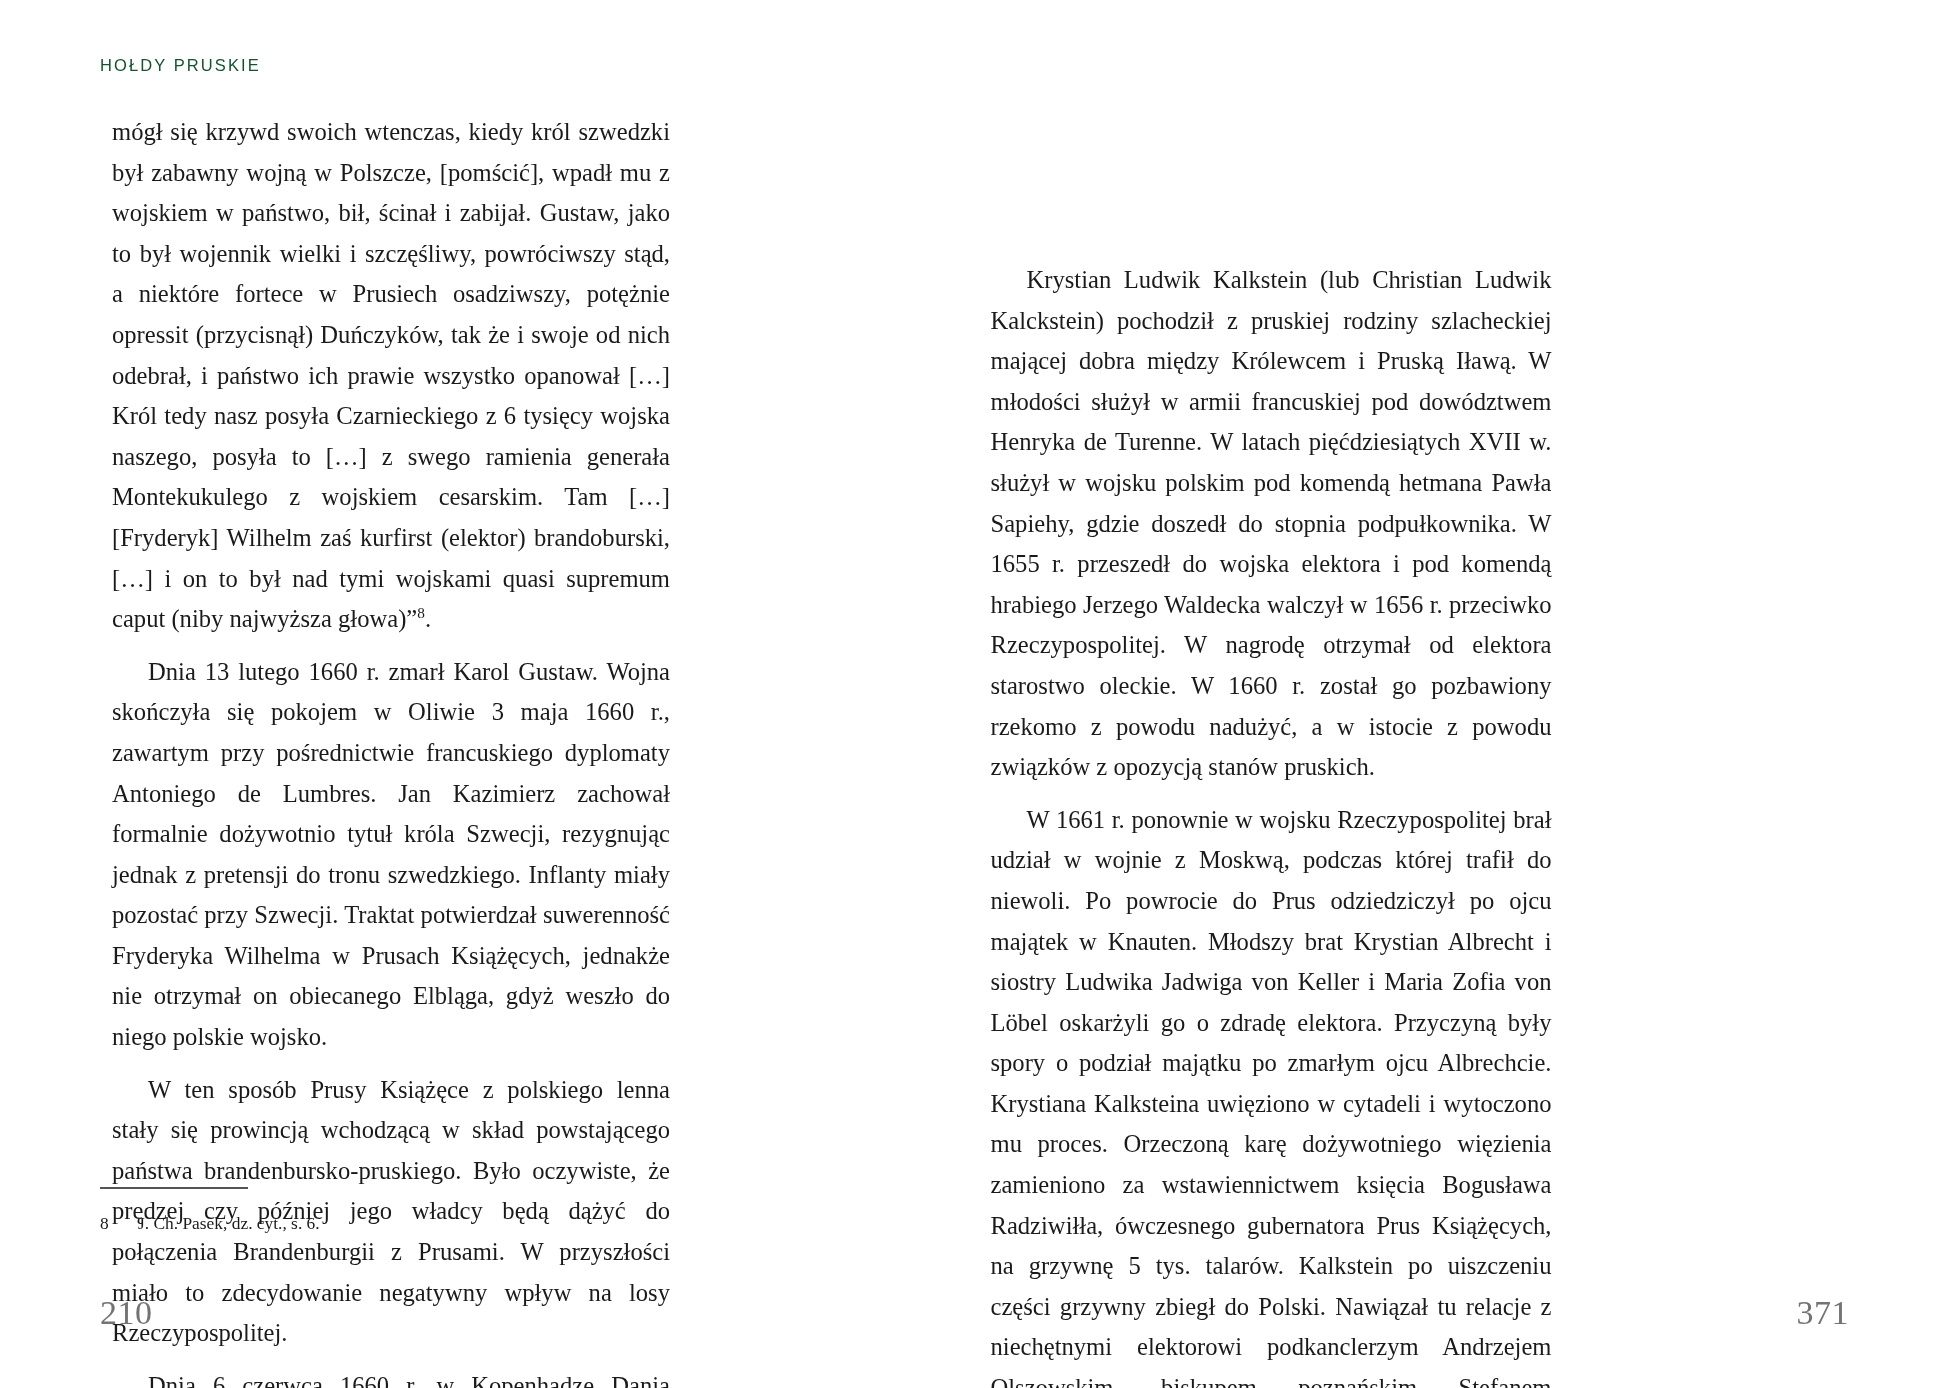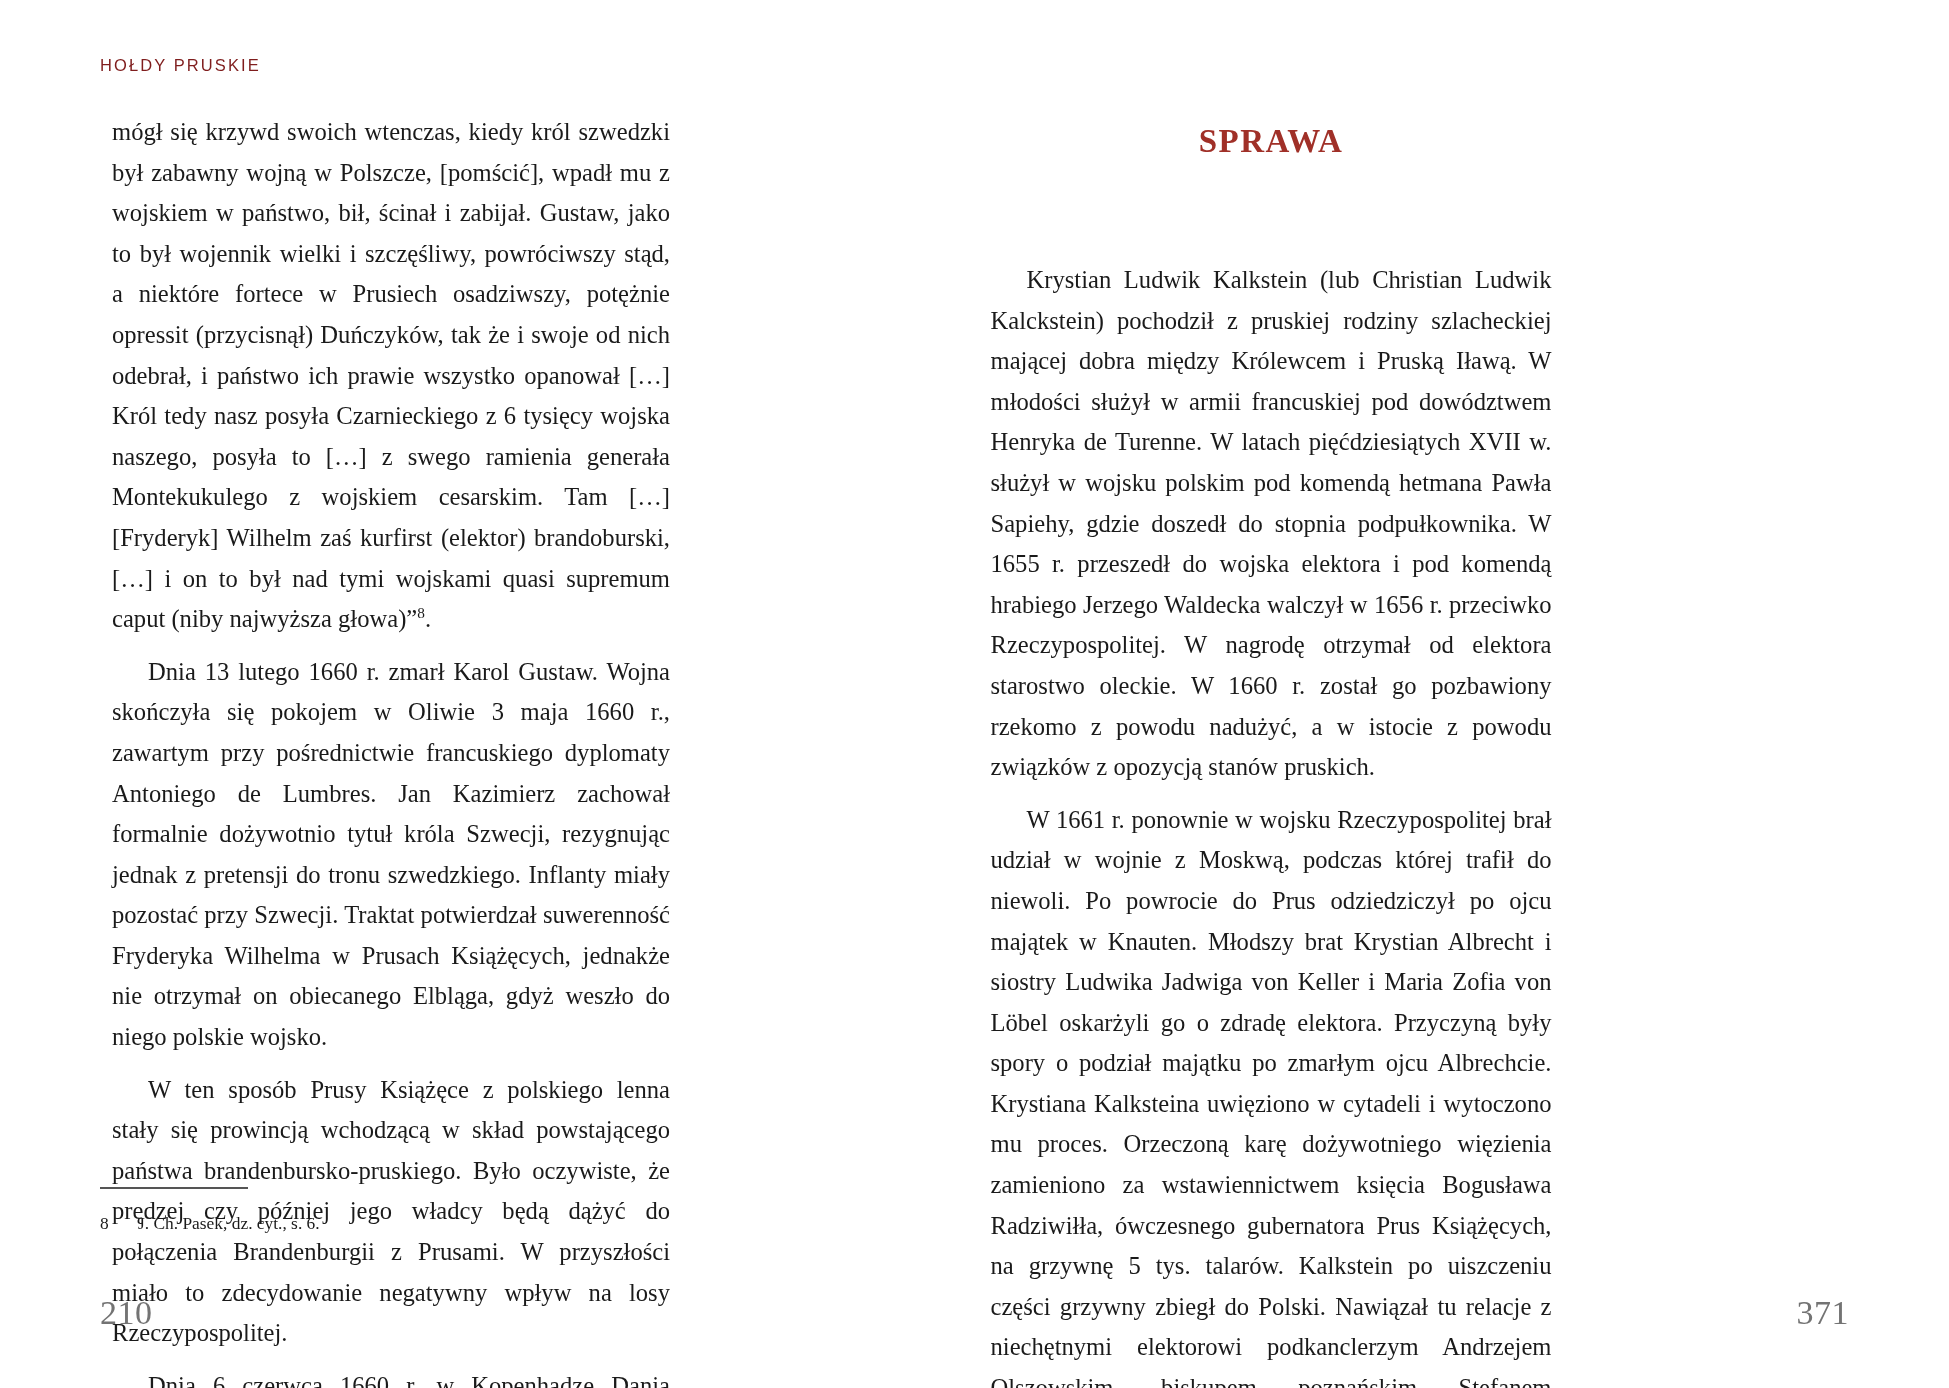--- a/index.html
+++ b/index.html
@@ -30,21 +30,21 @@
   }
 
   
   .running-head {
     position: absolute;
     top: 56px;
     left: 100px;
     font-family: "Liberation Sans", "DejaVu Sans", sans-serif;
     font-size: 16.5px;
     letter-spacing: 2.1px;
-    color: #7f1d1d;
+    color: #14532d;
     font-weight: 400;
     white-space: nowrap;
   }
 
   
   .column {
     position: absolute;
     top: 100px;
     width: 582px;
     font-size: 24.6px;
@@ -163,21 +163,20 @@
         <span class="fn-text">J. Ch. Pasek, dz. cyt., s. 6.</span>
       </div>
     </div>
 
     <div class="folio left">210</div>
   </div>
 
   <div class="page page-right">
 
     <div class="chapter-title">
-      <span class="tline line1">Sprawa</span>
     </div>
 
     <div class="column" style="top:248px;">
       <p class="para indent">Krystian Ludwik Kalkstein (lub Christian Ludwik Kalckstein) pochodził z pruskiej rodziny szlacheckiej mającej dobra między Królewcem i Pruską Iławą. W młodości służył w armii francuskiej pod dowództwem Henryka de Turenne. W latach pięćdziesiątych XVII w. służył w wojsku polskim pod komendą hetmana Pawła Sapiehy, gdzie doszedł do stopnia podpułkownika. W 1655 r. przeszedł do wojska elektora i pod komendą hrabiego Jerzego Waldecka walczył w 1656 r. przeciwko Rzeczypospolitej. W nagrodę otrzymał od elektora starostwo oleckie. W 1660 r. został go pozbawiony rzekomo z powodu nadużyć, a w istocie z powodu związków z opozycją stanów pruskich.</p>
       <p class="para indent">W 1661 r. ponownie w wojsku Rzeczypospolitej brał udział w wojnie z Moskwą, podczas której trafił do niewoli. Po powrocie do Prus odziedziczył po ojcu majątek w Knauten. Młodszy brat Krystian Albrecht i siostry Ludwika Jadwiga von Keller i Maria Zofia von Löbel oskarżyli go o zdradę elektora. Przyczyną były spory o podział majątku po zmarłym ojcu Albrechcie. Krystiana Kalksteina uwięziono w cytadeli i wytoczono mu proces. Orzeczoną karę dożywotniego więzienia zamieniono za wstawiennictwem księcia Bogusława Radziwiłła, ówczesnego gubernatora Prus Książęcych, na grzywnę 5 tys. talarów. Kalkstein po uiszczeniu części grzywny zbiegł do Polski. Nawiązał tu relacje z niechętnymi elektorowi podkanclerzym Andrzejem Olszowskim, biskupem poznańskim Stefanem Wierzbowskim i kanclerzem litewskim Krzysztofem Pacem. Utrzymywał też kontakty z opozycją w Prusach. Król Michał Korybut Wiśniowiecki mianował go podpułkownikiem pułku gwardii dragonów królewskich.</p>
     </div>
 
     <div class="folio right">371</div>
   </div>
 

